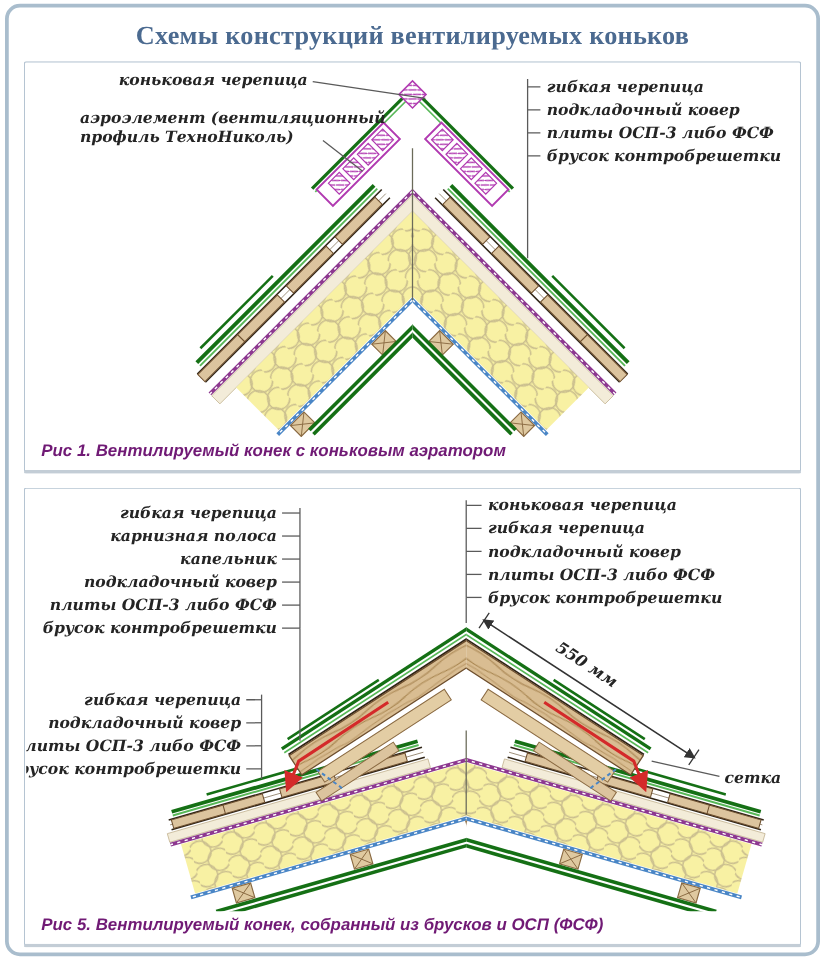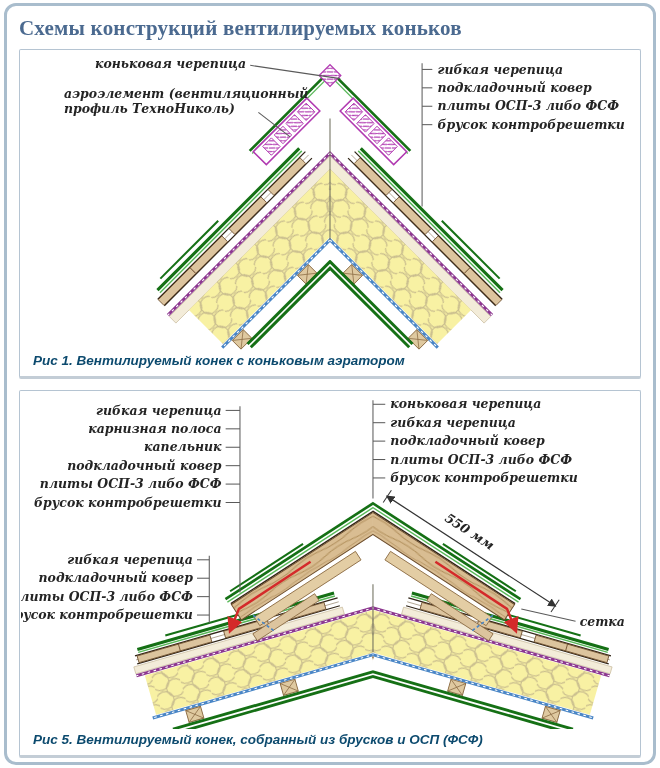--- a/index.html
+++ b/index.html
@@ -1,26 +1,26 @@
 <!DOCTYPE html>
 <html><head>
 <meta charset="utf-8">
 <style>
   html,body{margin:0;padding:0;background:#fff;}
   body{width:660px;height:768px;font-family:"Liberation Sans",sans-serif;}
   .frame{box-sizing:border-box;width:652px;height:762px;margin:3px auto 0 auto;
          border:3px solid #a9bdcd;border-radius:12px;background:#fff;
          padding:8px 12px 8px 12px;}
   .title{font-family:"Liberation Serif",serif;font-weight:bold;font-size:21px;
-         color:#4b6a90;text-align:left;margin:2px 0 8px 0;letter-spacing:.2px;}
+         color:#4b6a90;text-align:center;margin:2px 0 8px 0;letter-spacing:.2px;}
   .panel{box-sizing:border-box;width:100%;border:1px solid #b5c4d2;border-bottom:3px solid #c3cdd6;
          border-radius:2px;background:#fff;margin-bottom:11px;padding:1px;}
   .diagram{display:block;width:100%;height:auto;}
   .caption{font-family:"Liberation Sans",sans-serif;font-style:italic;font-weight:bold;
-           font-size:13.5px;color:#0c4a6e;padding:3px 10px 7px 12px;}
+           font-size:13.5px;color:#701a75;padding:3px 10px 7px 12px;}
   svg text.lbl{font-family:"DejaVu Serif",serif;font-style:italic;font-weight:bold;
                font-size:12.2px;fill:#242424;}
   svg text.dim{font-family:"DejaVu Serif",serif;font-style:italic;font-weight:bold;
                font-size:12.5px;fill:#242424;}
 </style>
 </head>
 <body>
 
 <div class="frame">
   <div class="title">Схемы конструкций вентилируемых коньков</div>

